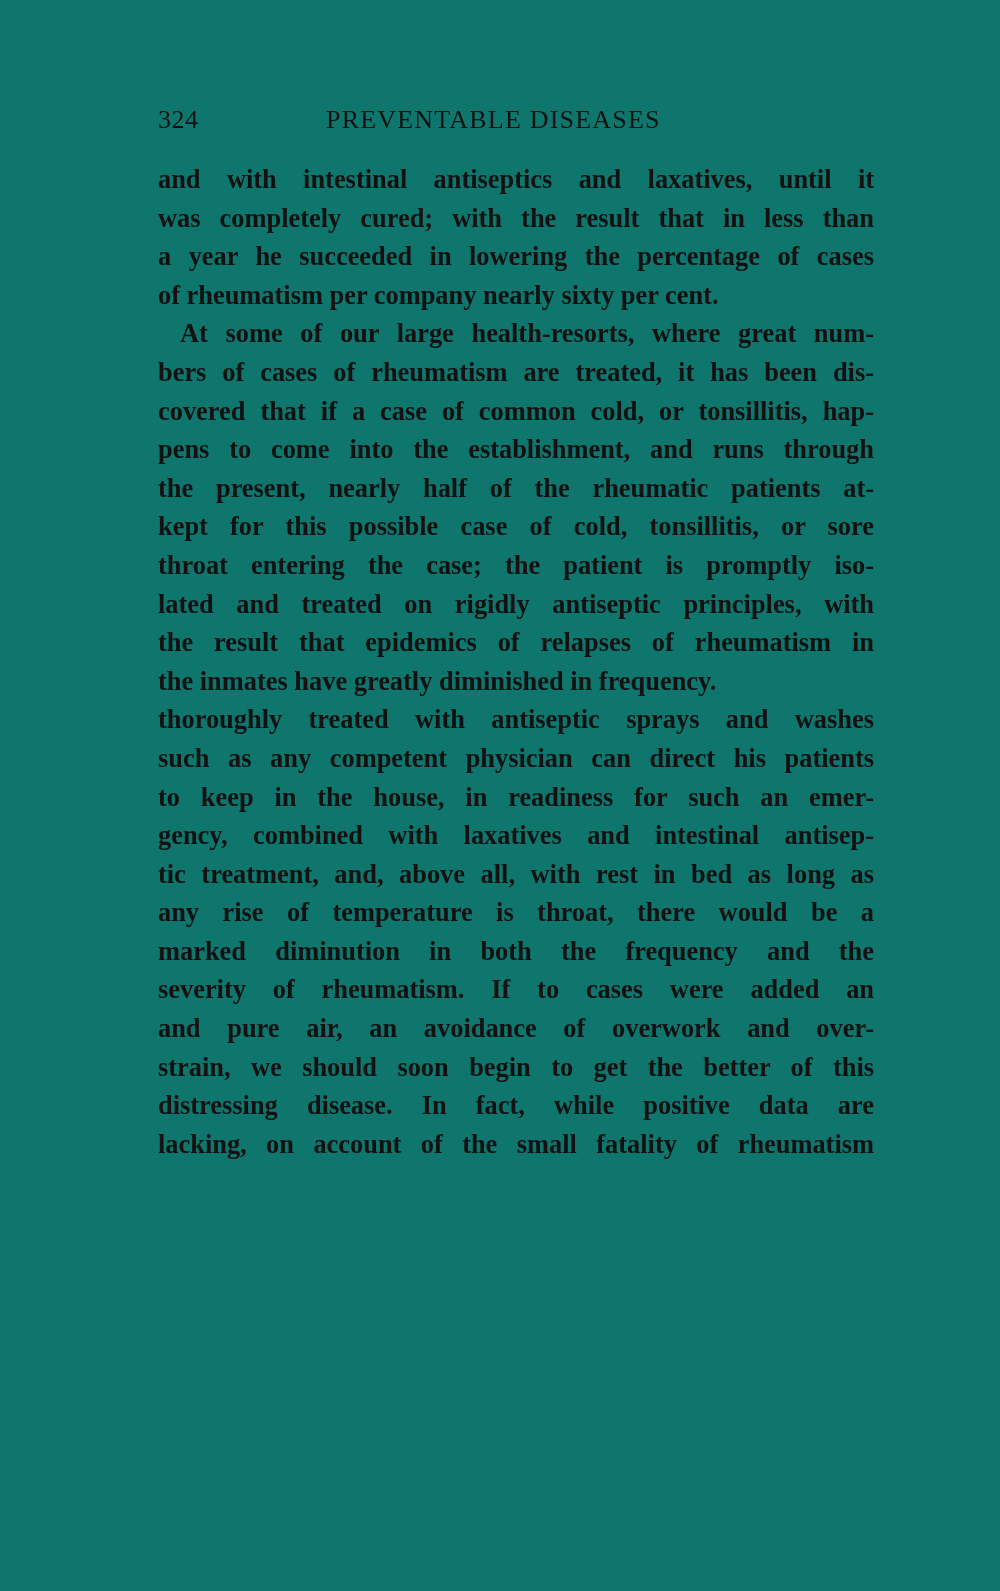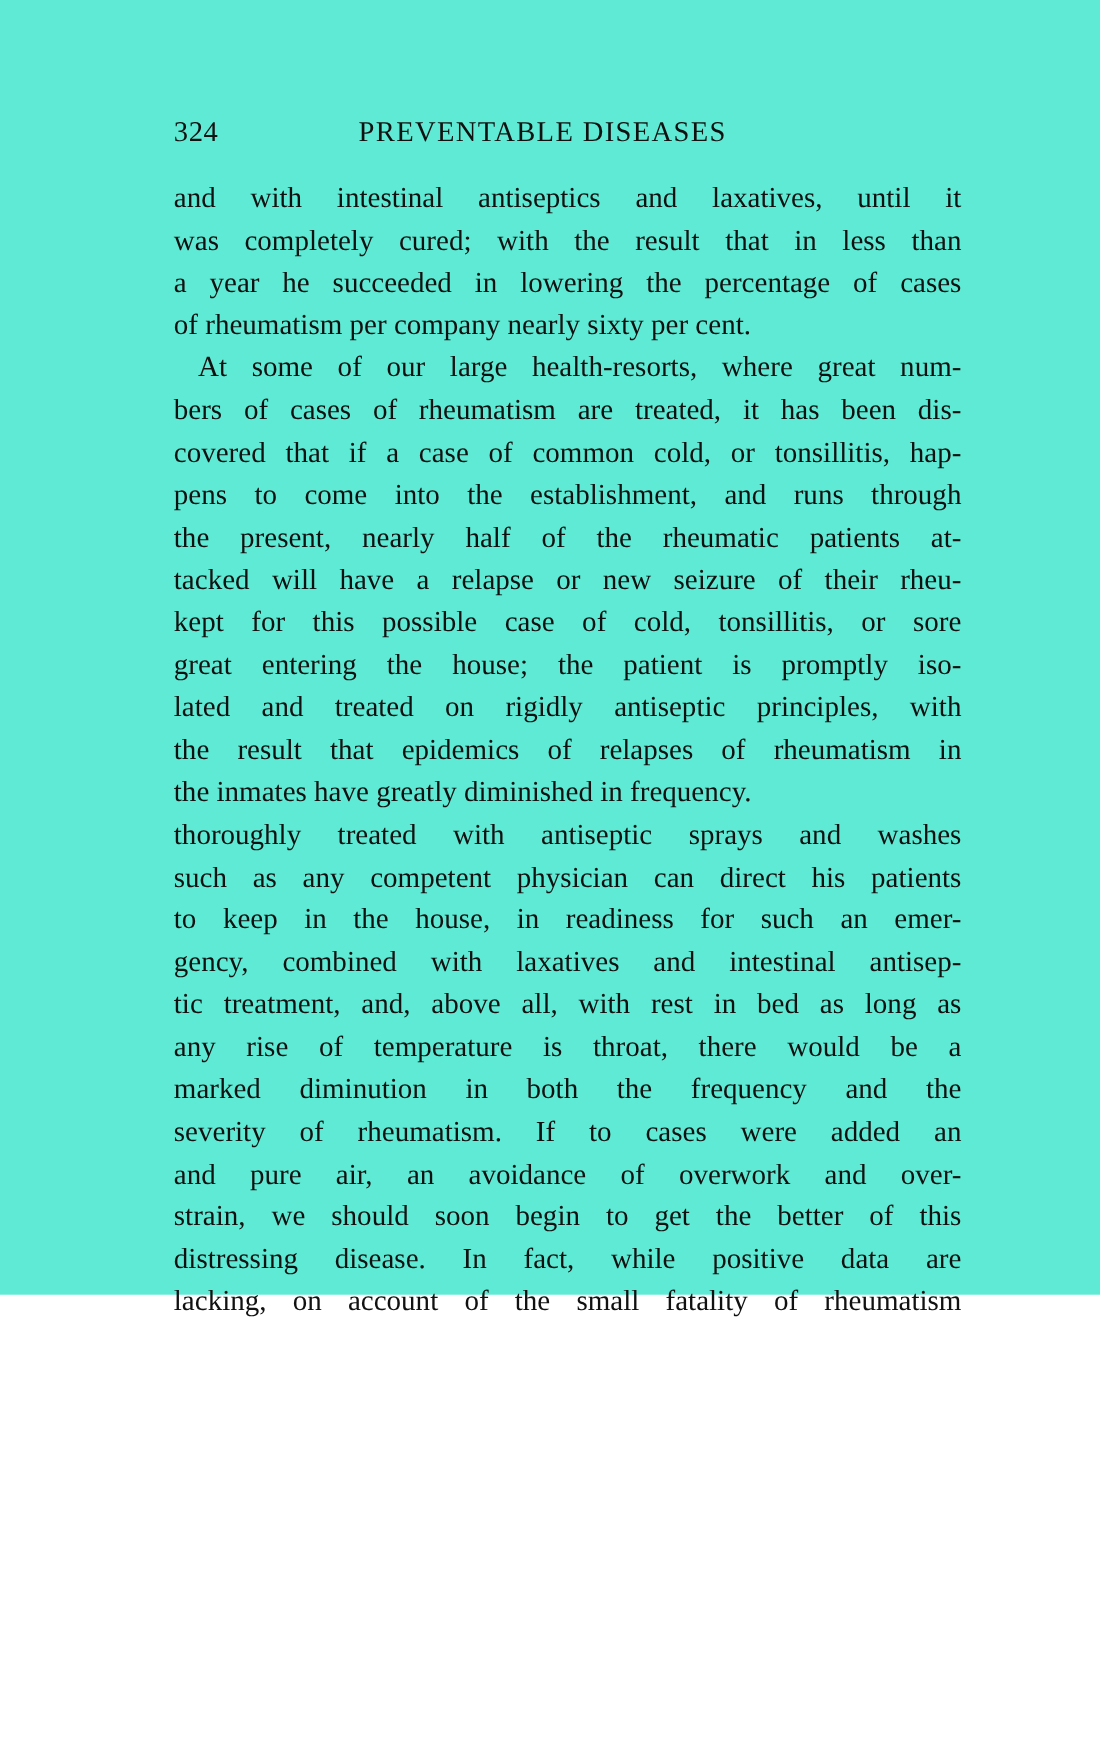--- a/index.html
+++ b/index.html
@@ -13,22 +13,22 @@
       position: relative;
       overflow: hidden;
       font-family: "Liberation Serif", "DejaVu Serif", serif;
       color: #111111;
     }
     .page {
       position: absolute;
       left: 0;
       top: 0;
       width: 1000px;
-      height: 1177px;
-      background: #5eead4;
+      height: 1591px;
+      background: #0f766e;
     }
     .running-head {
       position: absolute;
       left: 158px;
       top: 103px;
       width: 716px;
       height: 34px;
       font-size: 26px;
       line-height: 34px;
     }
@@ -51,20 +51,21 @@
       width: 716px;
       font-size: 26.4px;
       line-height: 38.6px;
     }
     .line {
       display: block;
       height: 38.6px;
       white-space: nowrap;
       text-align: justify;
       text-align-last: justify;
+      font-weight: bold;
     }
     .line.last {
       text-align-last: left;
     }
     .line.indent {
       padding-left: 22px;
     }
   </style>
 </head>
 <body>
@@ -84,23 +85,22 @@
       <span class="line">a year he succeeded in lowering the percentage of cases</span>
       <span class="line last">of rheumatism per company nearly sixty per cent.</span>
     </div>
 
     <div>
       <span class="line indent">At some of our large health-resorts, where great num-</span>
       <span class="line">bers of cases of rheumatism are treated, it has been dis-</span>
       <span class="line">covered that if a case of common cold, or tonsillitis, hap-</span>
       <span class="line">pens to come into the establishment, and runs through</span>
       <span class="line">the present, nearly half of the rheumatic patients at-</span>
-      <span class="line">tacked will have a relapse or new seizure of their rheu-</span>
       <span class="line">kept for this possible case of cold, tonsillitis, or sore</span>
-      <span class="line">great entering the house; the patient is promptly iso-</span>
+      <span class="line">throat entering the case; the patient is promptly iso-</span>
       <span class="line">lated and treated on rigidly antiseptic principles, with</span>
       <span class="line">the result that epidemics of relapses of rheumatism in</span>
       <span class="line last">the inmates have greatly diminished in frequency.</span>
     </div>
 
     <div>
       <span class="line">thoroughly treated with antiseptic sprays and washes</span>
       <span class="line">such as any competent physician can direct his patients</span>
       <span class="line">to keep in the house, in readiness for such an emer-</span>
       <span class="line">gency, combined with laxatives and intestinal antisep-</span>

